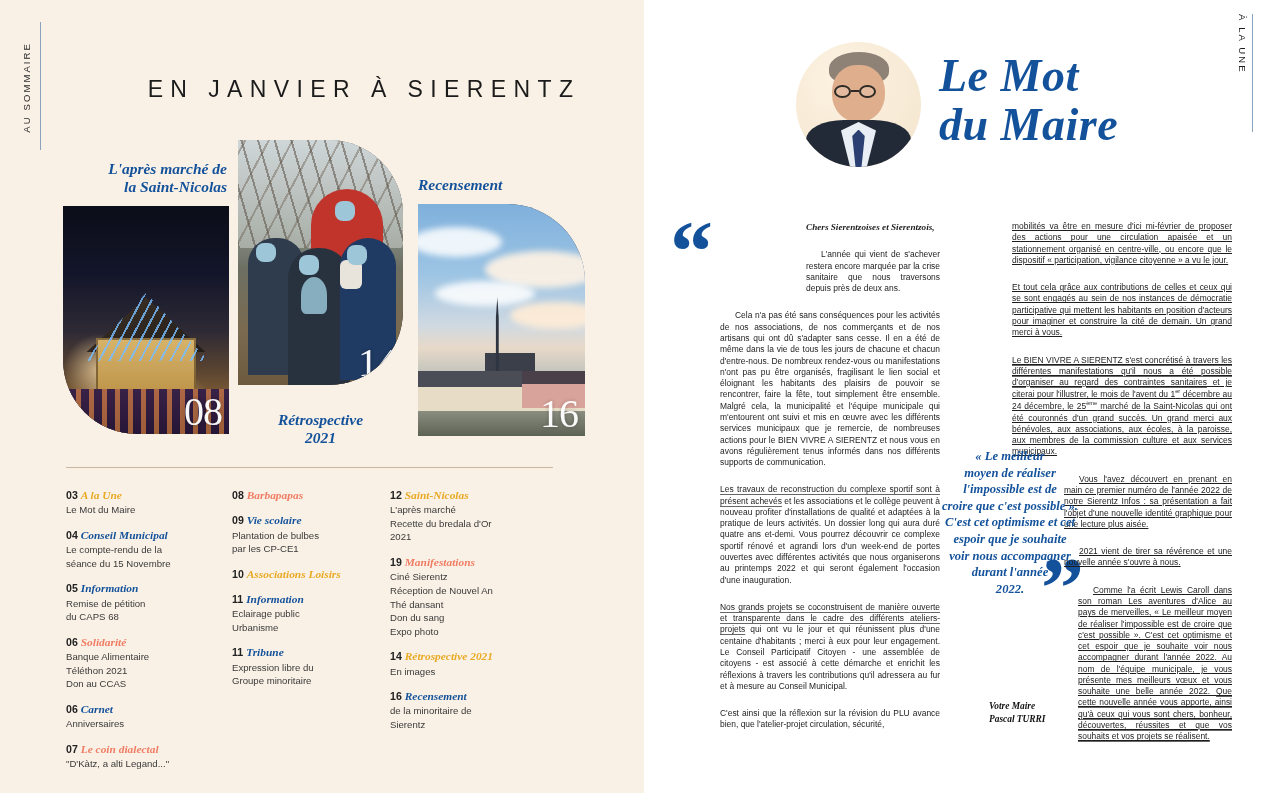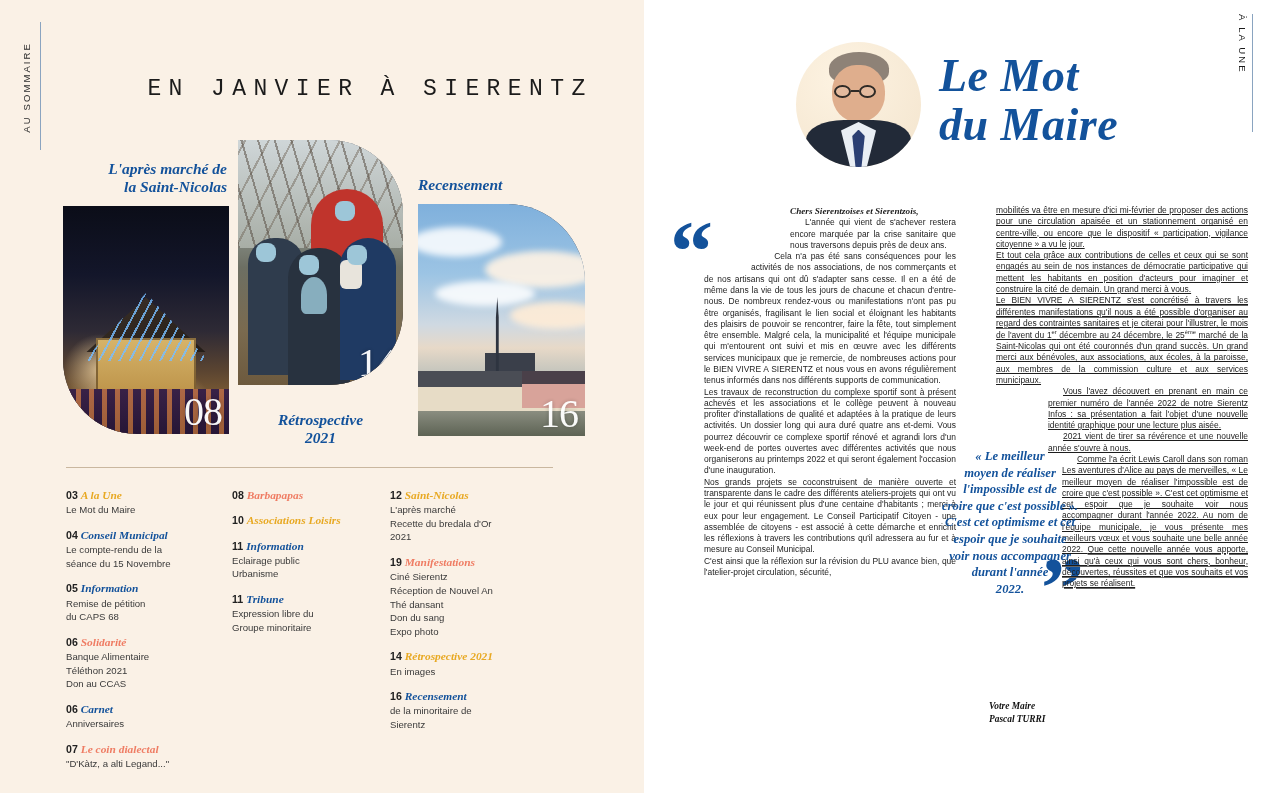--- a/index.html
+++ b/index.html
@@ -28,24 +28,23 @@
   }
   .edge-text-left {
     writing-mode: vertical-rl; transform: rotate(180deg);
     font-size: 9.5px; letter-spacing: 2.1px; color: #2c2c2c;
     font-family: "Liberation Sans", sans-serif; font-weight: 400;
     white-space: nowrap; line-height: 1;
   }
   .masthead {
     position: absolute; left: 0; top: 76px; width: 728px;
     text-align: center;
-    font-family: Liberation Mono, monospace;
+    font-family: Liberation Sans, sans-serif;
     font-size: 23px; letter-spacing: 7.4px; color: #1b1b1b;
     font-weight: 400;
-    margin-left: 6px;
   }
 
   
   .feat { position: absolute; }
   .feat-title {
     font-family: "Liberation Serif", serif;
     font-style: italic; font-weight: bold;
     color: #13529b; font-size: 15.5px; line-height: 1.17;
   }
   .feat-img { position: relative; overflow: hidden; background: #2a2a35; }
@@ -250,21 +249,21 @@
     color: #13529b; font-size: 46px; line-height: 1.06; letter-spacing: .5px;
   }
 
   .cols { position: absolute; left: 60px; top: 205px; width: 560px; height: 560px; }
   .col {
     position: absolute; top: 0; width: 252px; height: 545px;
     font-size: 8.45px; line-height: 1.335; color: #1d1d1d;
     text-align: justify; font-family: "Liberation Sans", sans-serif;
     hyphens: auto;
   }
-  .col p { margin: 0; text-indent: 15px; }
+  .col p { margin: 16px; text-indent: 15px; }
   .col p.noind { text-indent: 0; }
   .col-left  { left: 0; }
   .col-right { left: 292px; text-decoration: underline; }
   .col b.lead { font-family: "Liberation Serif", serif; font-style: italic; font-weight: bold; font-size: 9.2px; }
   .ul { text-decoration: underline; text-decoration-color: #666; text-underline-offset: 2px; }
 
   .qmark {
     position: absolute; font-family: "Liberation Serif", serif;
     color: #13529b; font-weight: bold; line-height: .72; user-select: none;
   }
@@ -396,20 +395,27 @@
             <div class="toc-lines">
               <div>"D'Kàtz, a alti Legand..."</div>
             </div>
           </div>
         </div>
         <div class="toc-col">
           <div class="toc-entry">
             <div class="toc-head"><span class="toc-num">08 </span><span class="toc-cat" style="color: rgb(239, 124, 99);">Barbapapas</span></div>
           </div>
           <div class="toc-entry">
+            <div class="toc-head"><span class="toc-num">09 </span><span class="toc-cat" style="color: rgb(19, 82, 155);">Vie scolaire</span></div>
+            <div class="toc-lines">
+              <div>Plantation de bulbes</div>
+              <div>par les CP-CE1</div>
+            </div>
+          </div>
+          <div class="toc-entry">
             <div class="toc-head"><span class="toc-num">10 </span><span class="toc-cat" style="color: rgb(232, 169, 35);">Associations Loisirs</span></div>
           </div>
           <div class="toc-entry">
             <div class="toc-head"><span class="toc-num">11 </span><span class="toc-cat" style="color: rgb(19, 82, 155);">Information</span></div>
             <div class="toc-lines">
               <div>Eclairage public</div>
               <div>Urbanisme</div>
             </div>
           </div>
           <div class="toc-entry">

